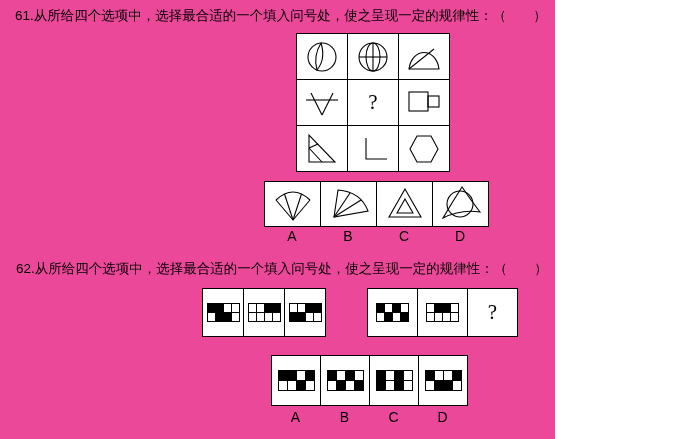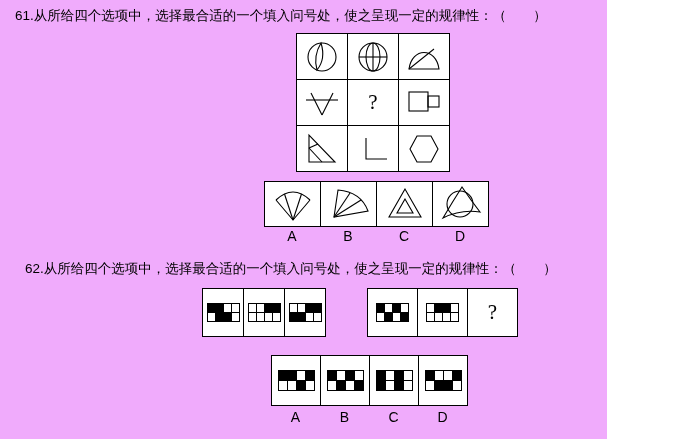--- a/index.html
+++ b/index.html
@@ -1,21 +1,21 @@
 <!DOCTYPE html>
 <html><head>
 <meta charset="utf-8">
 <style>
   * { box-sizing: border-box; margin: 0; padding: 0; }
   html, body { background: #fff; }
   .page {
     position: relative;
-    width: 607px;
+    width: 555px;
     height: 439px;
-    background: #f0abfc;
+    background: #ec4899;
     color: #000;
     font-family: "Liberation Sans", "DejaVu Sans", sans-serif;
     overflow: hidden;
   }
   .qtext {
     position: absolute;
     font-size: 13.5px;
     white-space: nowrap;
     color: #000;
   }
@@ -164,21 +164,21 @@
     </div>
   </div>
 
   <div class="labels l61" style="left:264px; top:228px;">
     <span>A</span>
     <span>B</span>
     <span>C</span>
     <span>D</span>
   </div>
 
-  <div class="qtext" style="left:25px; top:260px;">62.从所给四个选项中，选择最合适的一个填入问号处，使之呈现一定的规律性：（　　）</div>
+  <div class="qtext" style="left:16px; top:260px;">62.从所给四个选项中，选择最合适的一个填入问号处，使之呈现一定的规律性：（　　）</div>
 
   <div class="strip s1" style="left:202px; top:288px;">
     <div class="pbox p9">
         <div class="pattern">
           <div class="prow">
             <div class="pcell black"></div>
             <div class="pcell black"></div>
             <div class="pcell"></div>
             <div class="pcell"></div>
           </div>

